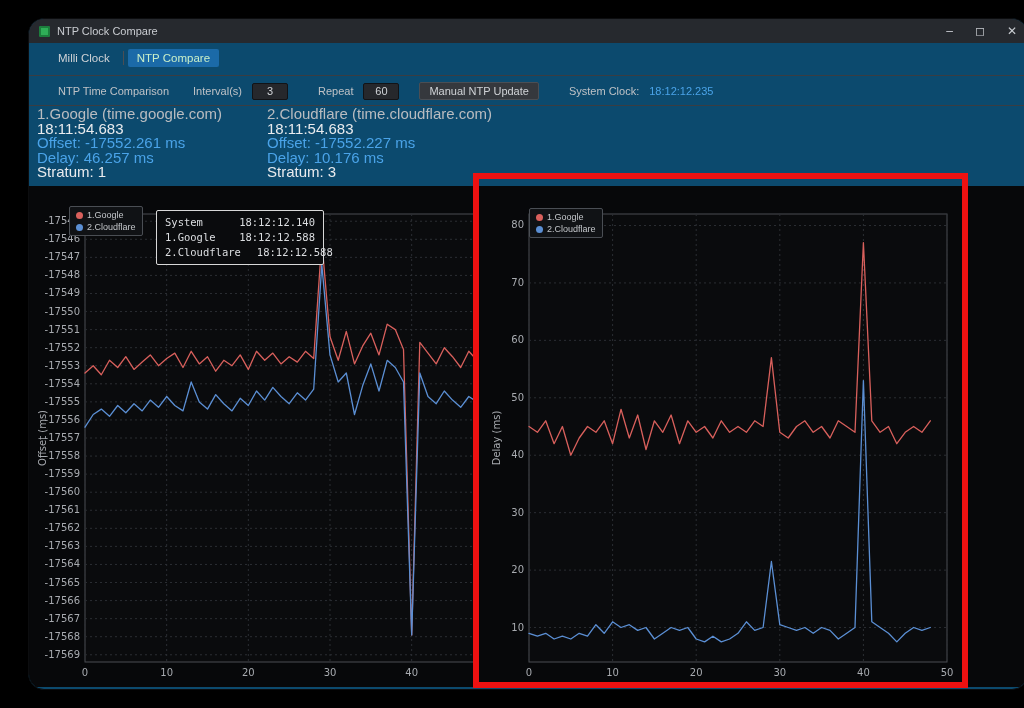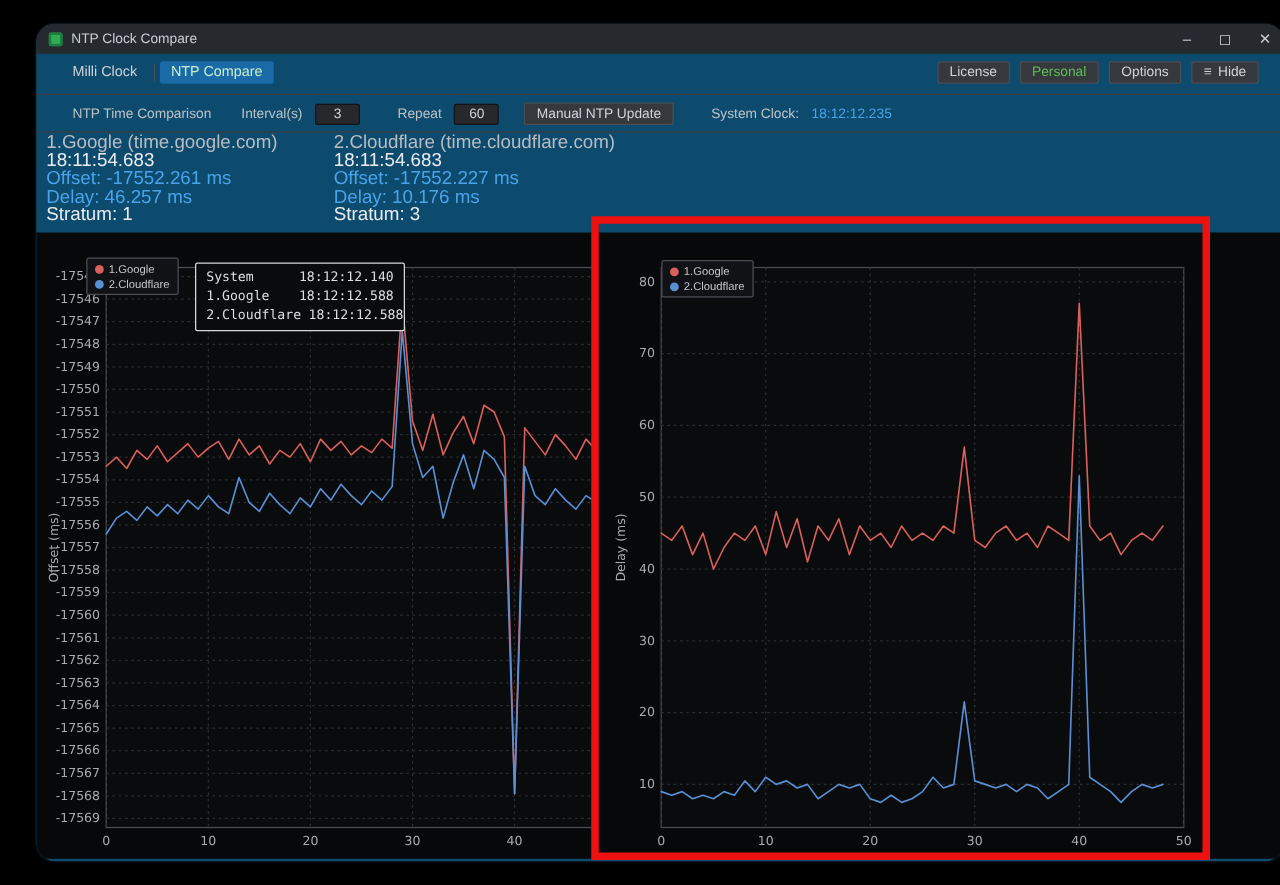--- a/index.html
+++ b/index.html
@@ -61,21 +61,21 @@
   .legend { position:absolute; background:#101215; border:1px solid #4a4e54; border-radius:2px;
             padding:3px 6px; font-size:9px; color:#c3c6ca; display:flex; flex-direction:column; gap:2px; z-index:3; }
   .legend.l1 { left:34px; top:6px; }
   .legend.l2 { left:40px; top:8px; }
   .legend-row { display:flex; align-items:center; gap:4px; }
   .dot { width:7px; height:7px; border-radius:50%; display:inline-block; }
 
   .tooltip { position:absolute; left:121px; top:10px; width:168px; background:#0a0b0d;
              border:1px solid #d8d8d8; border-radius:2px; padding:4px 8px;
              font-family:"DejaVu Sans Mono", monospace; font-size:10.5px; color:#dcdee1; z-index:4; }
-  .tt-row { display:flex; justify-content:space-between; gap:6px; line-height:15px; }
+  .tt-row { display:flex; justify-content:space-between; gap:16px; line-height:15px; }
 
   .annotation-box { position:absolute; left:444px; top:154px; width:495px; height:515px;
                     border:6px solid #ee1111; z-index:10; pointer-events:none; }
 </style>
 </head>
 <body>
 
 <div class="stage">
   <div class="window">
 
@@ -86,29 +86,20 @@
         <span class="wc">–</span>
         <span class="wc">◻</span>
         <span class="wc">✕</span>
       </span>
     </div>
 
     <div class="tabbar">
       <span class="tab-plain">Milli Clock</span>
       <span class="tab-sep"></span>
       <span class="tab-active">NTP Compare</span>
-      <span class="hdr-right">
-        <span class="chip">License</span>
-        <span class="chip green">Personal</span>
-        <span class="chip">Options</span>
-        <span class="chip">
-          <span class="burger">≡</span>
-          <span>Hide</span>
-        </span>
-      </span>
     </div>
 
     <div class="divider" style="top:56px"></div>
 
     <div class="toolbar">
       <span class="tool-label">NTP Time Comparison</span>
       <span class="tool-label" style="margin-left:14px">Interval(s)</span>
       <input class="num-input" value="3" style="">
       <span class="tool-label" style="margin-left:20px">Repeat</span>
       <input class="num-input" value="60" style="">

